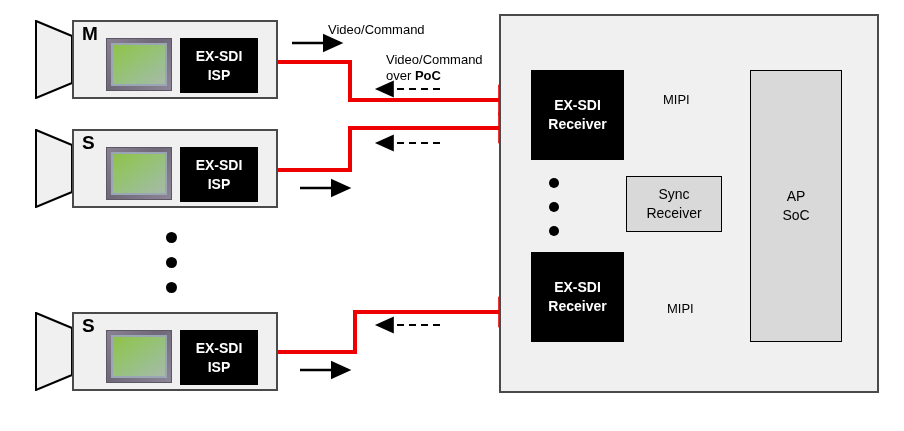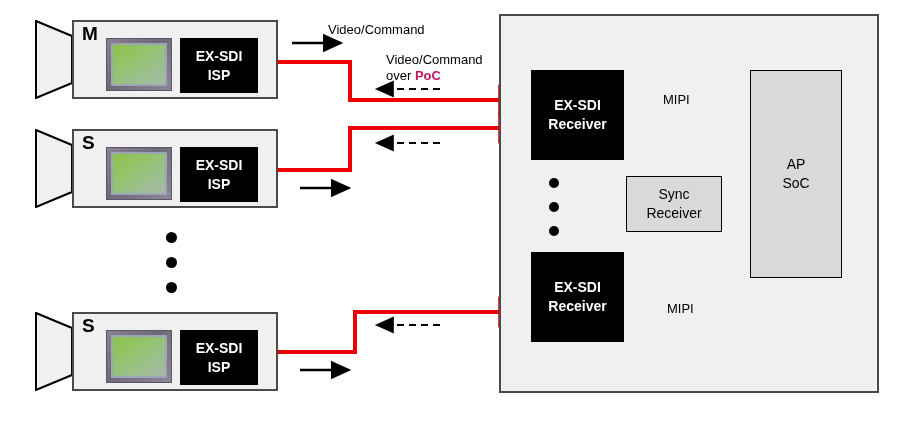--- a/index.html
+++ b/index.html
@@ -91,21 +91,21 @@
     line-height: 1.35;
   }
 
   
   .lbl {
     font-size: 13px;
     color: #000000;
     white-space: nowrap;
     line-height: 1.25;
   }
-  .lbl .poc { color: #be185d; font-weight: bold; }
+  .lbl .poc { color: #000000; font-weight: bold; }
 
   
   .dot {
     background: #000;
     border-radius: 50%;
   }
 
   svg.overlay {
     position: absolute;
     left: 0; top: 0;
@@ -261,21 +261,21 @@
   <div class="rx-box abs" style="left:531px; top:252px; width:93px; height:90px;">
     <span>EX-SDI</span>
     <span>Receiver</span>
   </div>
 
   <div class="grey-box abs" style="left:626px; top:176px; width:96px; height:56px;">
     <span>Sync</span>
     <span>Receiver</span>
   </div>
 
-  <div class="grey-box abs" style="left:750px; top:70px; width:92px; height:208px;">
+  <div class="grey-box abs" style="left:750px; top:70px; width:92px; height:272px;">
     <span>AP</span>
     <span>SoC</span>
   </div>
 
   <div class="lbl abs" style="left:663px; top:92px;">MIPI</div>
   <div class="lbl abs" style="left:667px; top:301px;">MIPI</div>
 
 </div>
 
 </body></html>

